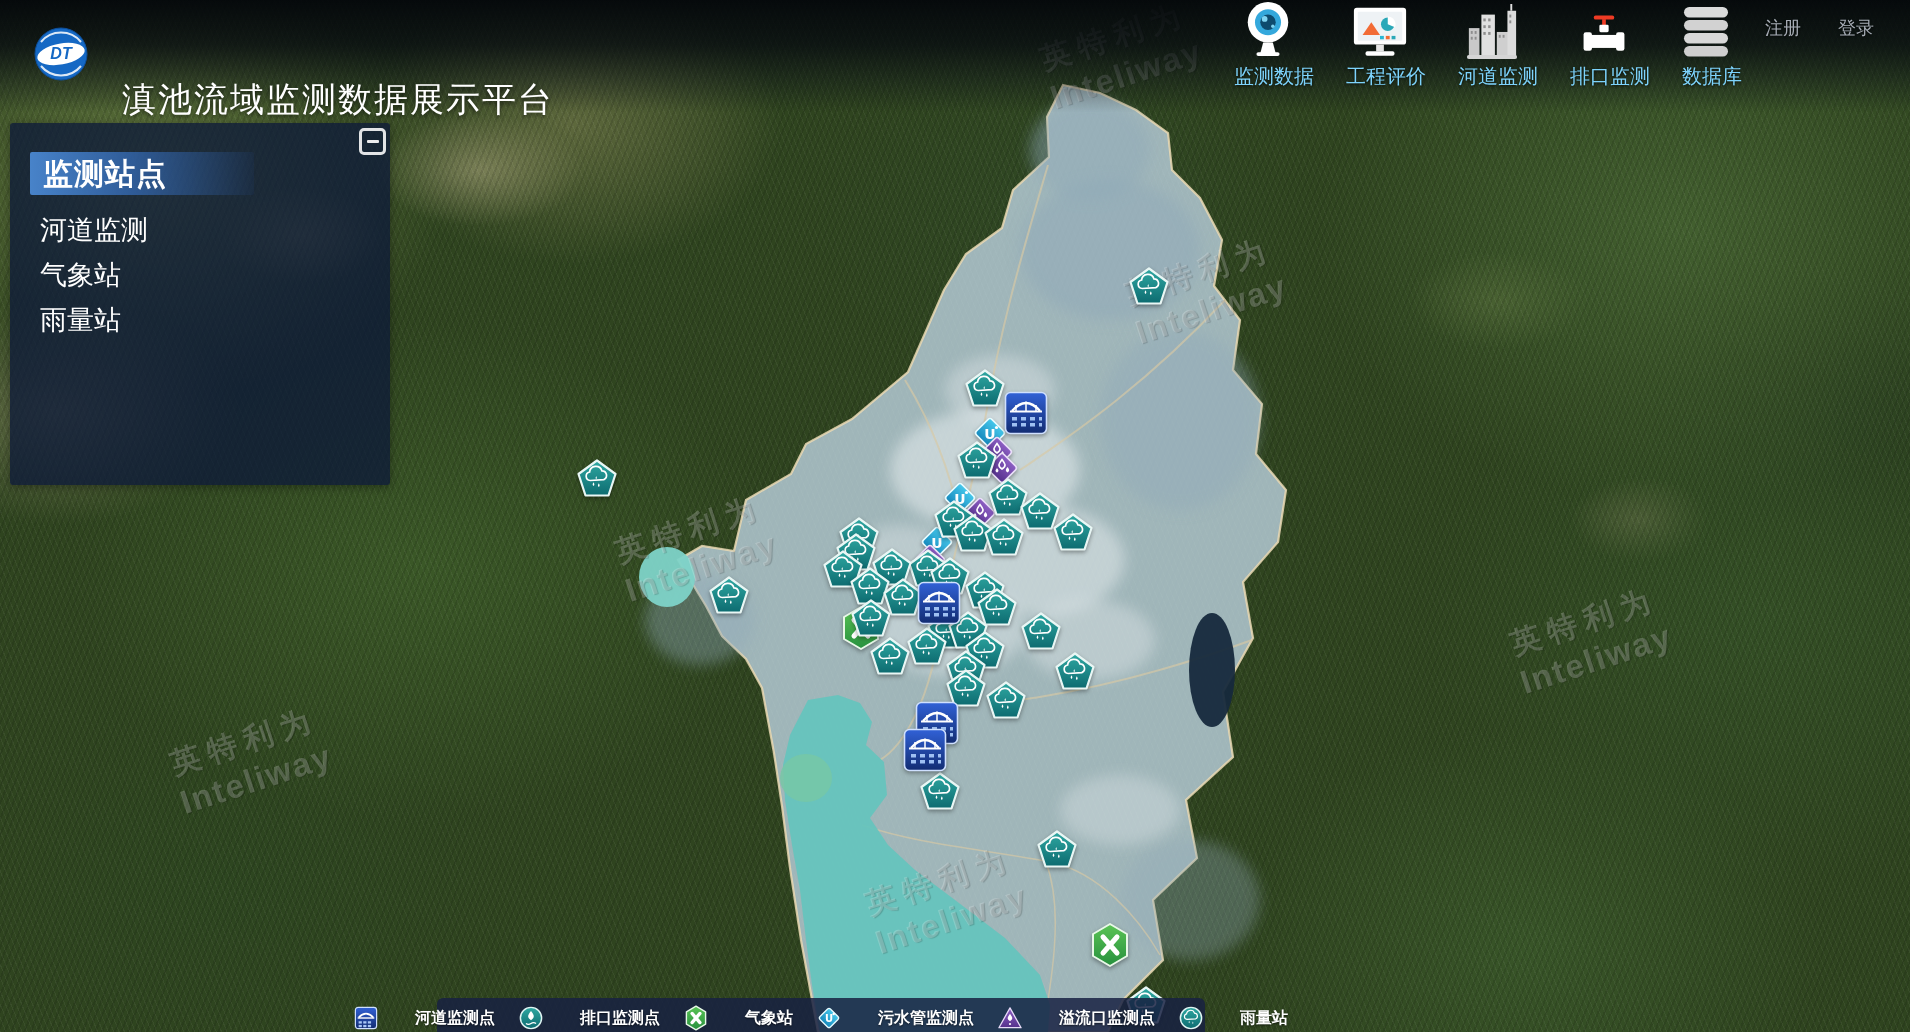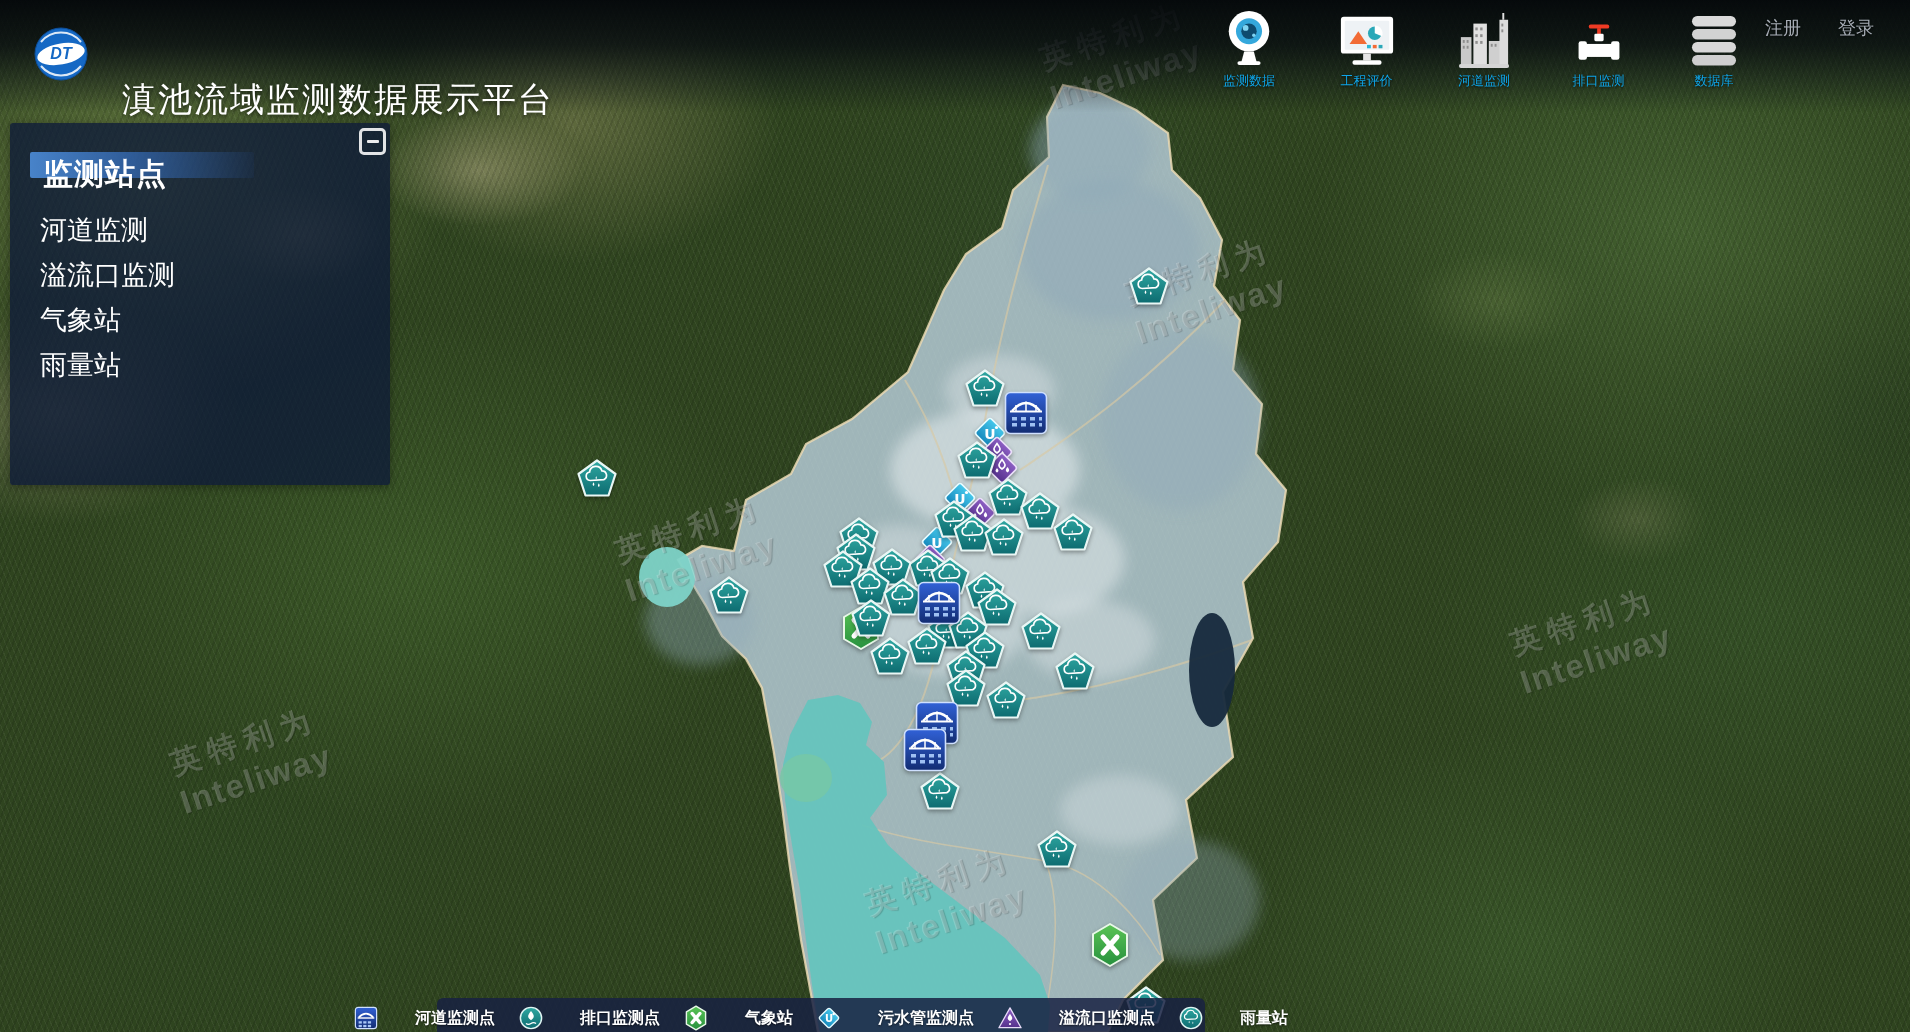--- a/index.html
+++ b/index.html
@@ -43,34 +43,34 @@
   
   .header-fade{position:absolute;left:0;top:0;width:100%;height:112px;z-index:5;pointer-events:none;
     background:linear-gradient(180deg, rgba(4,7,11,.95) 0%, rgba(6,10,16,.78) 40%, rgba(8,13,22,.38) 72%, rgba(0,0,0,0) 100%);}
   .logo{position:absolute;left:33px;top:26px;width:56px;height:56px;z-index:6;line-height:0;}
   .app-title{position:absolute;left:122px;top:33px;z-index:6;color:#fff;font-size:34px;
     letter-spacing:2px;text-shadow:0 2px 4px rgba(0,0,0,.6);margin-top:44px;}
   .top-nav{position:absolute;left:1222px;top:4px;width:520px;height:86px;z-index:6;
     display:flex;justify-content:space-between;align-items:flex-end;}
   .nav-item{display:flex;flex-direction:column;align-items:center;cursor:pointer;}
   .nav-icon{display:block;line-height:0;}
-  .nav-label{color:#0ea5e9;font-size:13px;margin-top:2px;text-shadow:0 1px 3px rgba(0,0,0,.8);white-space:nowrap;}
+  .nav-label{color:#7dd3fc;font-size:20px;margin-top:2px;text-shadow:0 1px 3px rgba(0,0,0,.8);white-space:nowrap;margin-left:12px;}
   .auth-link{position:absolute;top:16px;z-index:6;color:#a7adb6;font-size:18px;cursor:pointer;
     text-decoration:none;text-shadow:0 1px 2px rgba(0,0,0,.7);}
   .auth-link.register{left:1765px;}
   .auth-link.login{left:1838px;}
 
   
   .side-panel{position:absolute;left:10px;top:123px;width:380px;height:362px;z-index:7;
     background:rgba(13,26,56,.78);border-radius:3px;box-shadow:0 2px 10px rgba(0,0,0,.35);}
   .panel-collapse{position:absolute;right:4px;top:5px;width:27px;height:27px;cursor:pointer;
     border:3px solid rgba(255,255,255,.88);border-radius:5px;box-sizing:border-box;
     display:flex;align-items:center;justify-content:center;}
   .panel-collapse .minus{display:block;width:12px;height:3.5px;background:rgba(255,255,255,.92);border-radius:1px;}
-  .panel-title{position:absolute;left:20px;top:29px;width:224px;height:26px;line-height:43px;
+  .panel-title{position:absolute;left:20px;top:29px;width:224px;height:43px;line-height:43px;
     padding-left:13px;box-sizing:border-box;color:#fff;font-size:30px;font-weight:bold;letter-spacing:1px;
     background:linear-gradient(90deg, rgba(74,136,210,.95) 0%, rgba(52,104,176,.8) 45%, rgba(30,62,120,.15) 100%);
     border-radius:2px;}
   .panel-list{position:absolute;left:0;top:85px;width:100%;}
   .panel-item{height:45px;line-height:45px;padding-left:30px;color:#fff;font-size:27px;cursor:pointer;}
 
   
   .legend-bar{position:absolute;left:437px;top:998px;width:768px;height:40px;z-index:7;
     background:rgba(23,33,66,.85);border-radius:6px 6px 0 0;display:flex;align-items:center;
     justify-content:center;gap:24px;padding:0 14px;box-sizing:border-box;}
@@ -270,21 +270,20 @@
   <a class="auth-link register">注册</a>
   <a class="auth-link login">登录</a>
 
   <div class="side-panel">
     <div class="panel-collapse">
       <span class="minus"></span>
     </div>
     <div class="panel-title">监测站点</div>
     <div class="panel-list">
         <div class="panel-item">河道监测</div>
-        <div class="panel-item">溢流口监测</div>
         <div class="panel-item">气象站</div>
         <div class="panel-item">雨量站</div>
       </div>
   </div>
 
   <div id="markers">
       <div class="marker" style="left: 861px; top: 628px;"><svg width="40" height="46" viewBox="0 0 40 46">
           <polygon points="20,2 37,12 37,34 20,44 3,34 3,12" fill="url(#gGreen)" stroke="#e8f8e8" stroke-width="2" stroke-linejoin="round"></polygon>
           <path d="M13 15 L27 31 M27 15 L13 31" stroke="#fff" stroke-width="5" stroke-linecap="round"></path>
         </svg></div>

